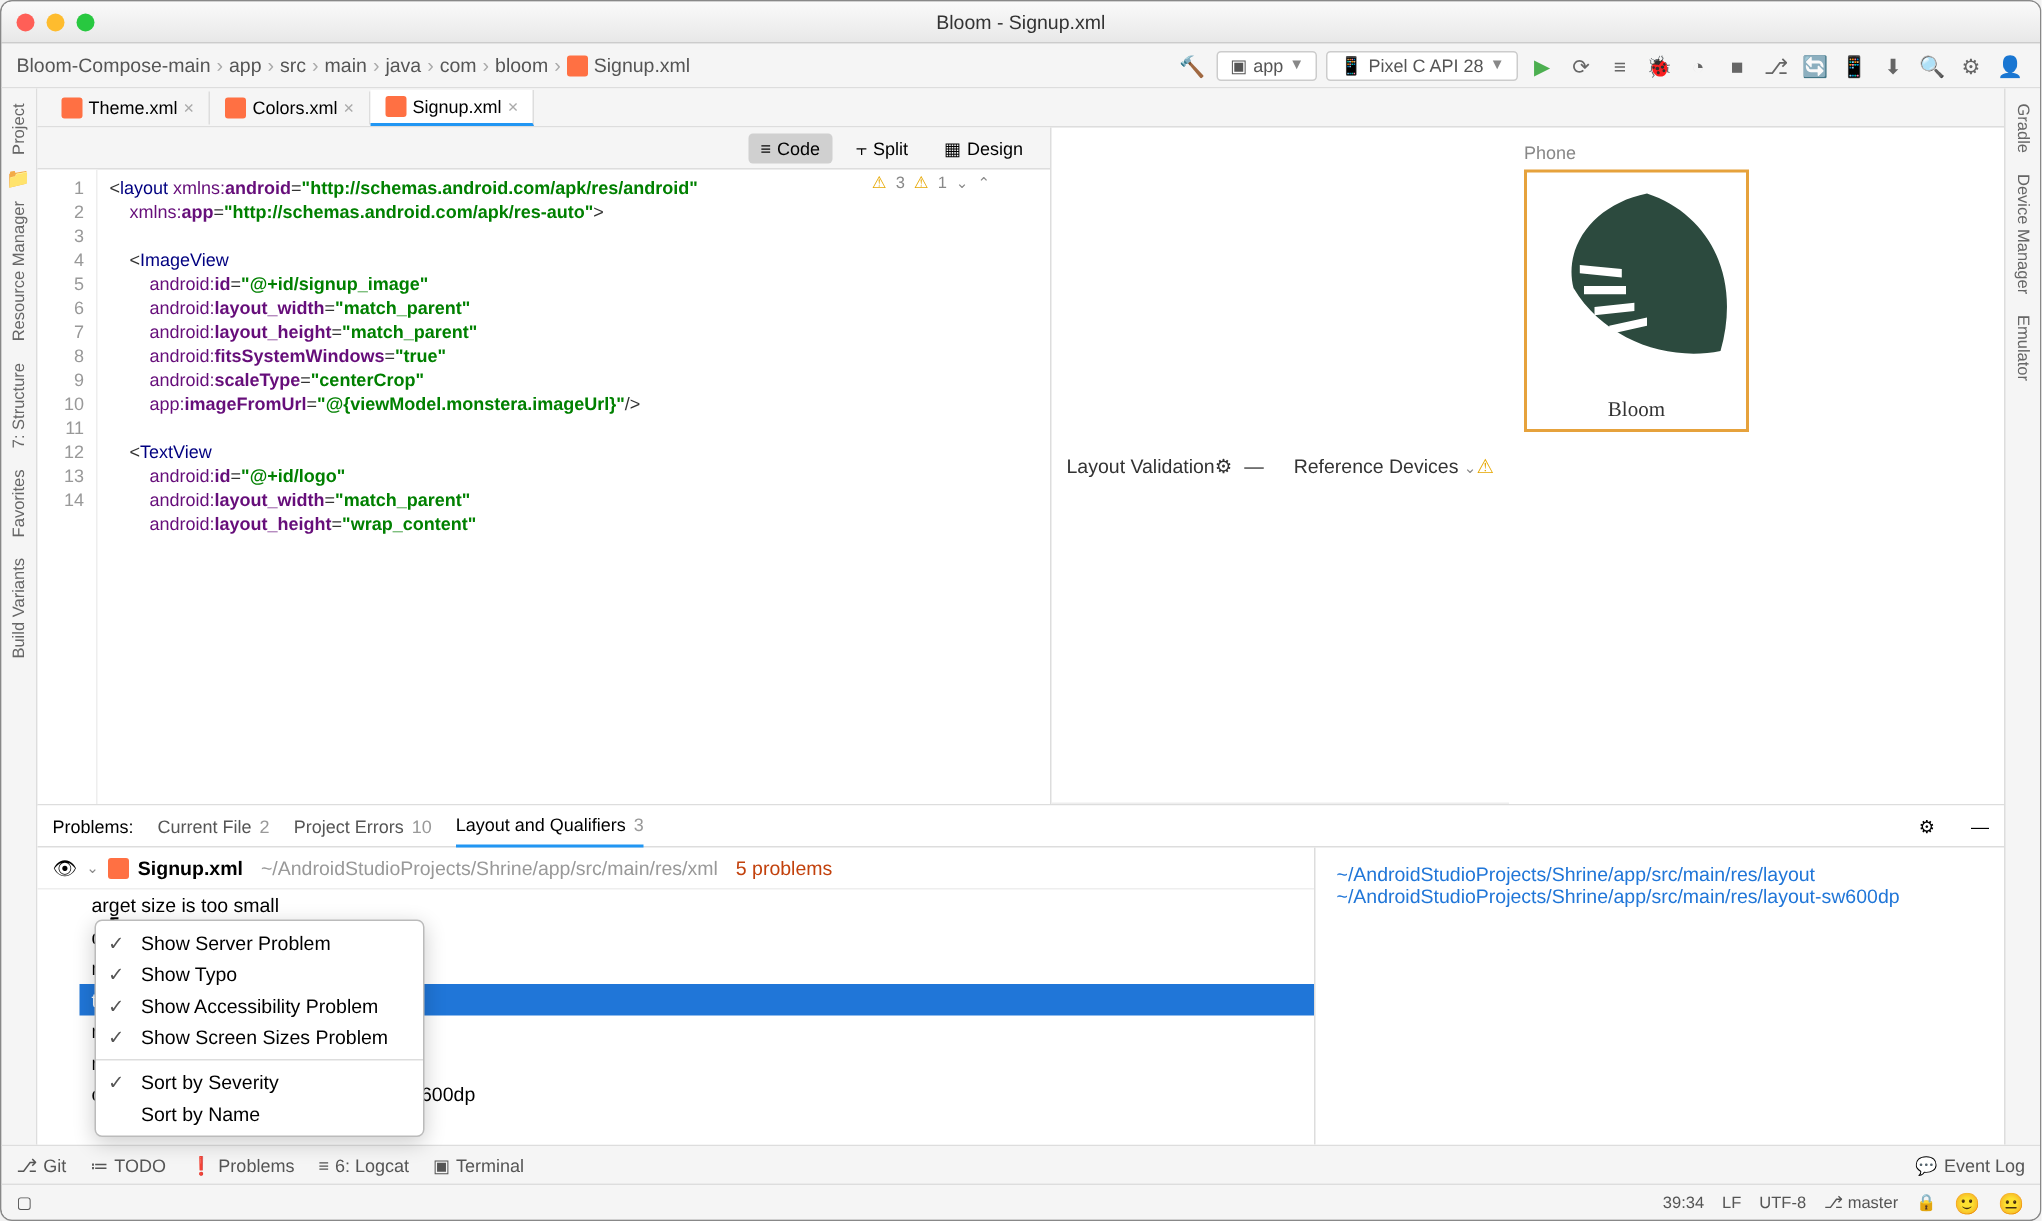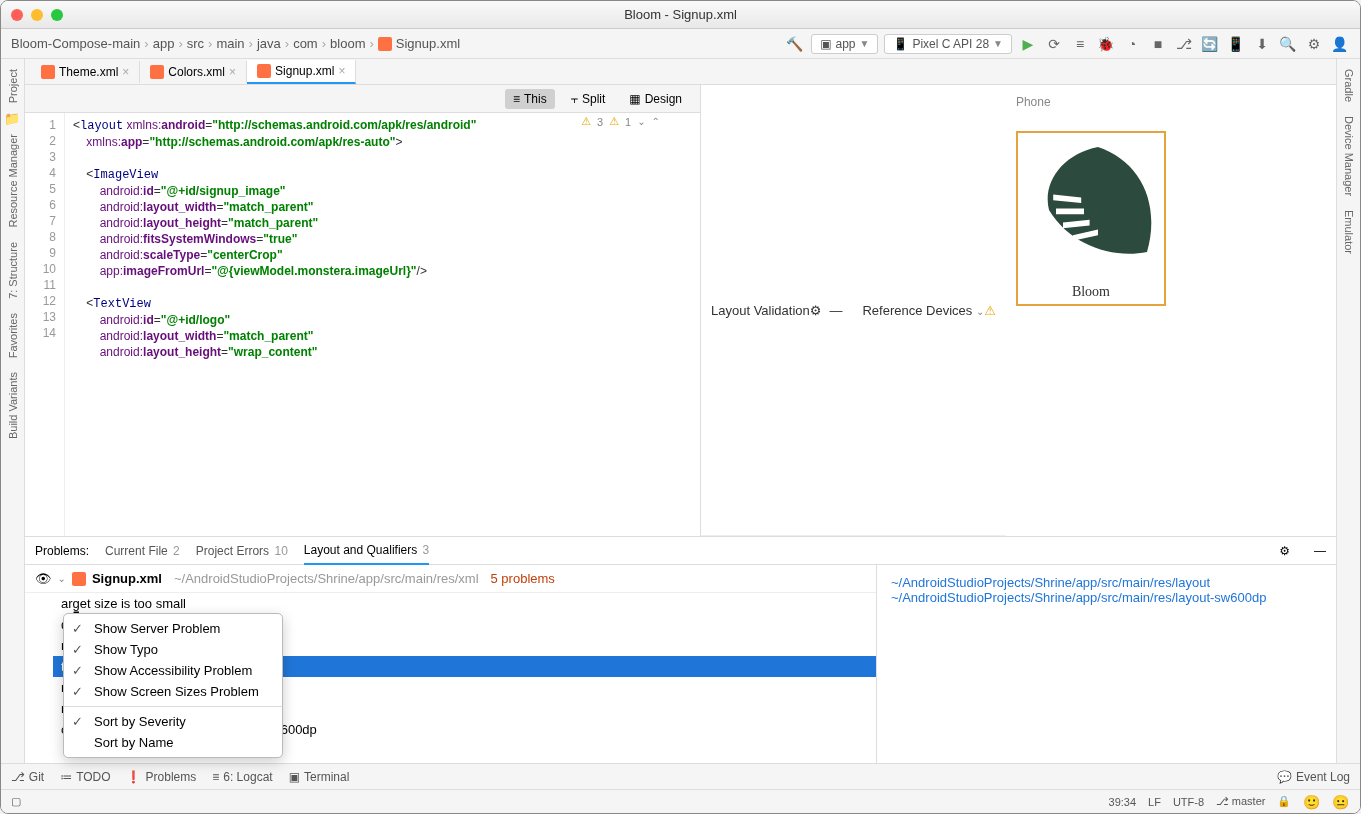--- a/index.html
+++ b/index.html
@@ -27,27 +27,27 @@
 .tab.active { background:#fff; border-bottom:2px solid #2196f3; }
 .file-icon { width:14px; height:14px; background:#ff7043; border-radius:2px; display:inline-block; }
 .split-top { flex:1; display:flex; border-bottom:1px solid #ddd; min-height:0; }
 .editor-panel { flex:1; display:flex; flex-direction:column; min-height:0; }
 .view-toolbar { height:28px; background:#f5f5f5; border-bottom:1px solid #ddd; display:flex; justify-content:flex-end; align-items:center; gap:8px; padding:0 10px; position:relative; }
 .view-btn { padding:3px 8px; font-size:12px; border-radius:3px; cursor:pointer; display:flex; align-items:center; gap:4px; }
 .view-btn.active { background:#d0d0d0; }
 .editor-body { flex:1; display:flex; font-family:"Menlo","Consolas",monospace; font-size:12px; overflow:hidden; position:relative; }
 .gutter { width:40px; background:#fff; border-right:1px solid #eee; color:#999; text-align:right; padding:4px 8px 4px 0; line-height:16px; }
 .code { flex:1; padding:4px 8px; line-height:16px; white-space:pre; color:#333; overflow:auto; }
-.c-tag{color:#000080;font-family:Liberation Mono, monospace;} .c-attr{color:#660e7a;font-weight:bold;} .c-ns{color:#660e7a;} .c-str{color:#008000;font-weight:bold;}
+.c-tag{color:#000080;} .c-attr{color:#660e7a;font-weight:bold;} .c-ns{color:#660e7a;} .c-str{color:#008000;font-weight:bold;}
 .editor-indicator { position:absolute; top:2px; right:40px; font-size:11px; color:#888; display:flex; gap:6px; align-items:center; }
 .warn-ico{color:#e6a700;}
 .preview-panel { width:636px; border-left:1px solid #ddd; display:flex; flex-direction:row; }
 .pv-header { padding:6px 10px; font-size:13px; color:#333; border-bottom:1px solid #eee; display:flex; align-items:center; justify-content:space-between; }
 .pv-devices { flex:1; display:flex; gap:20px; padding:10px; overflow:hidden; }
-.device-col { display:flex; flex-direction:column; gap:22px; }
+.device-col { display:flex; flex-direction:column; gap:4px; }
 .device-label { font-size:12px; color:#888; }
 .device-frame { border:2px solid #e6a23c; background:#fff; position:relative; overflow:hidden; }
 .phone-frame { width:150px; height:175px; }
 .fold-frame { width:280px; height:175px; }
 .leaf { position:absolute; }
 .app-name { position:absolute; bottom:4px; width:100%; text-align:center; font-family:serif; font-size:14px; color:#333; }
 .bottom-panel { height:226px; display:flex; flex-direction:column; background:#fff; }
 .prob-tabs { height:28px; border-bottom:1px solid #ddd; display:flex; align-items:center; padding:0 10px; gap:16px; font-size:12px; }
 .prob-tab { cursor:pointer; padding:6px 0; color:#555; }
 .prob-tab.active { border-bottom:2px solid #2196f3; color:#000; }
@@ -155,21 +155,21 @@
             <span class="file-icon"></span>
             <span>Signup.xml</span> 
             <span style="color:#aaa;">×</span>
           </div>
       </div>
 
       <div class="split-top">
 
         <div class="editor-panel">
           <div class="view-toolbar">
-            <div class="view-btn active">≡ <span>This</span></div>
+            <div class="view-btn active">≡ <span>Code</span></div>
             <div class="view-btn">⫟ <span>Split</span></div>
             <div class="view-btn">▦ <span>Design</span></div>
           </div>
           <div class="editor-body">
             <div class="editor-indicator">
               <span class="warn-ico">⚠</span>
                 <span>3</span>
               <span class="warn-ico">⚠</span>
                 <span>1</span>
               <span class="chev">⌄</span>

